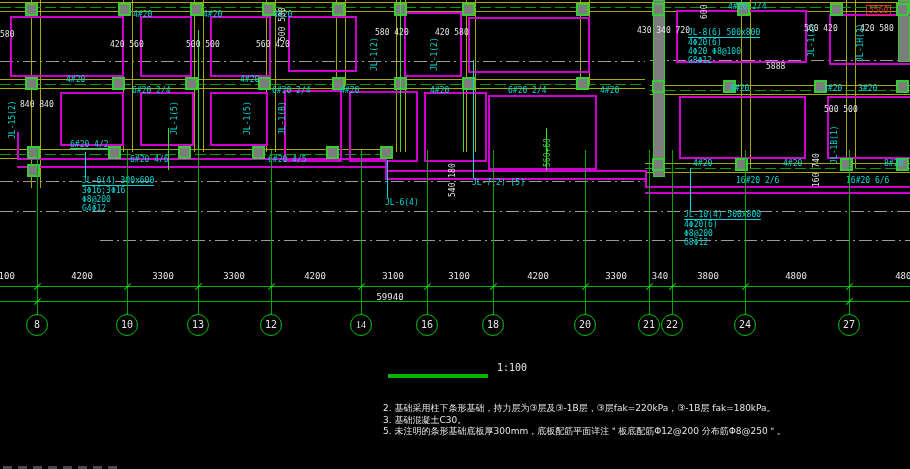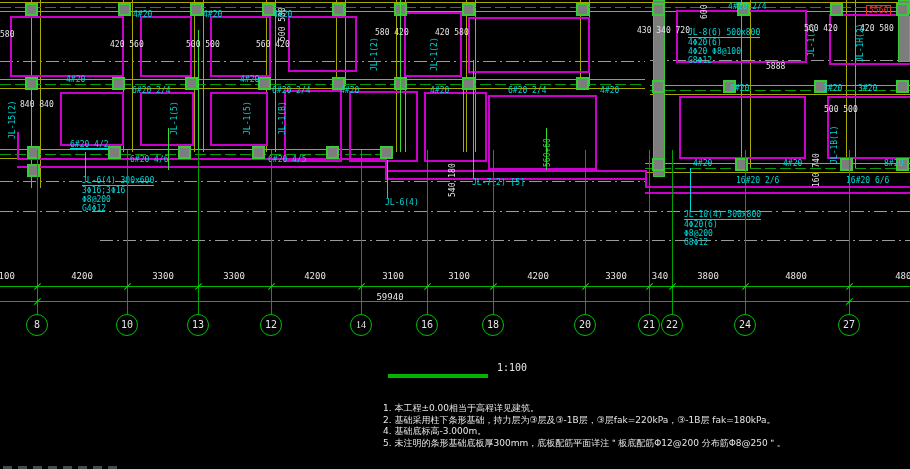--- a/index.html
+++ b/index.html
@@ -270,20 +270,19 @@
       <div class="dimnum" style="left: 660px; top: 271px;">340</div>
       <div class="dimnum" style="left: 708px; top: 271px;">3800</div>
       <div class="dimnum" style="left: 796px; top: 271px;">4800</div>
       <div class="dimnum" style="left: 906px; top: 271px;">4800</div>
       <div class="dimnum" style="left: 390px; top: 292px;">59940</div>
     </div>
   <div class="title-underline"></div>
   <div class="title-scale">1:100</div>
   <div class="notes">
     <div id="notes-list">
-        <div>1. 本工程±0.00相当于高程详见建筑。</div>
         <div>2. 基础采用柱下条形基础，持力层为③层及③-1B层，③层fak=220kPa，③-1B层 fak=180kPa。</div>
-        <div>4. 基础底标高-3.000m。</div>
+        <div>3. 基础混凝土C30。</div>
         <div>5. 未注明的条形基础底板厚300mm，底板配筋平面详注＂板底配筋Φ12@200 分布筋Φ8@250＂。</div>
       </div>
   </div>
   <div class="taskbar-frag"></div>
 </div>
 
 </body></html>

